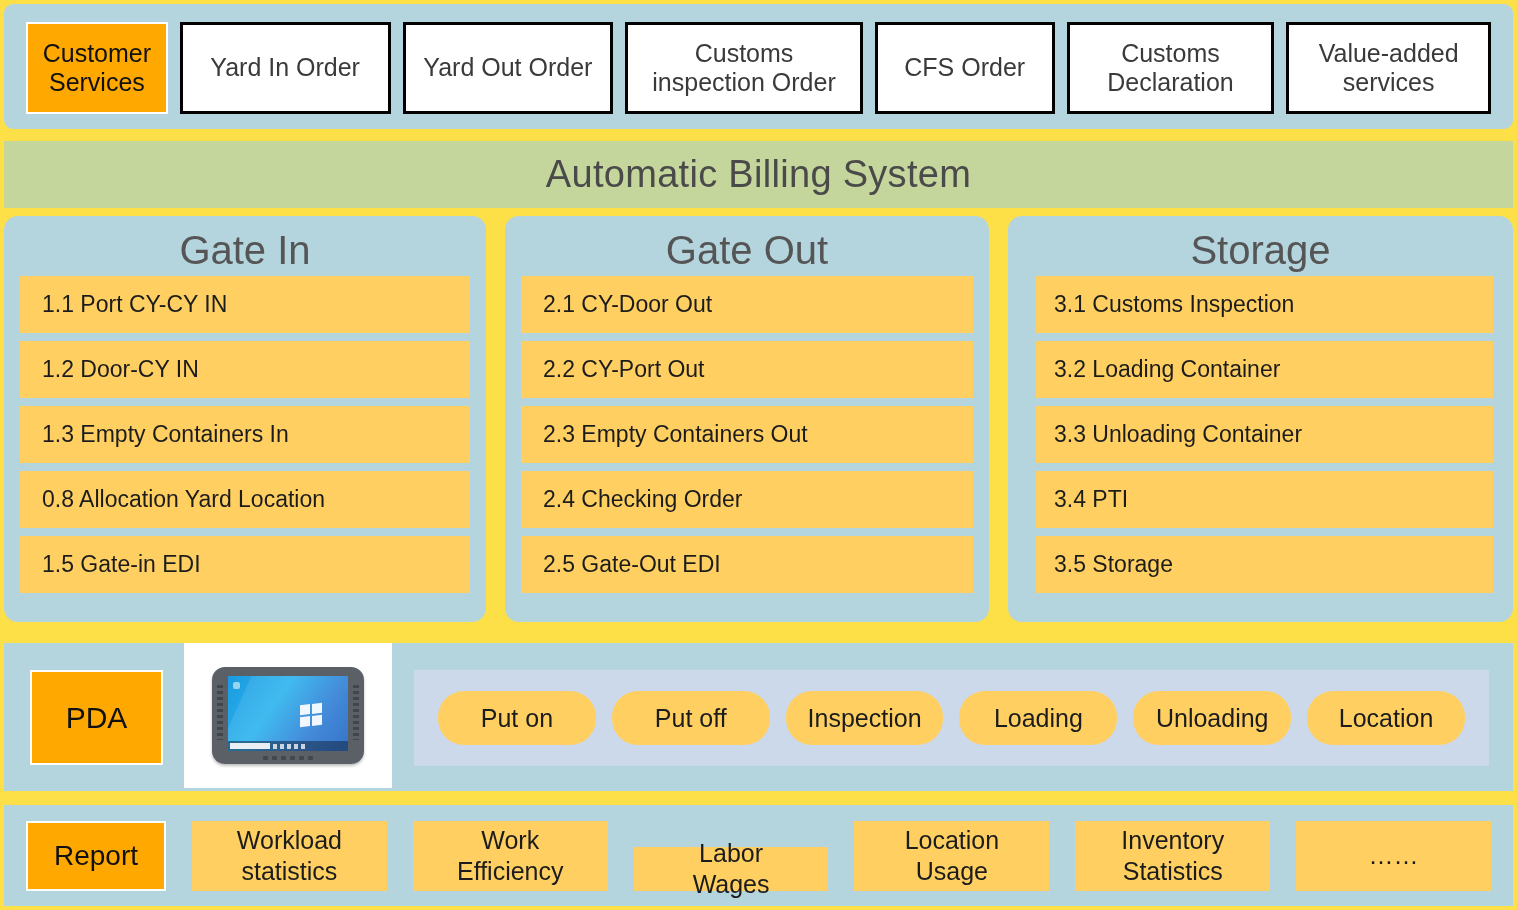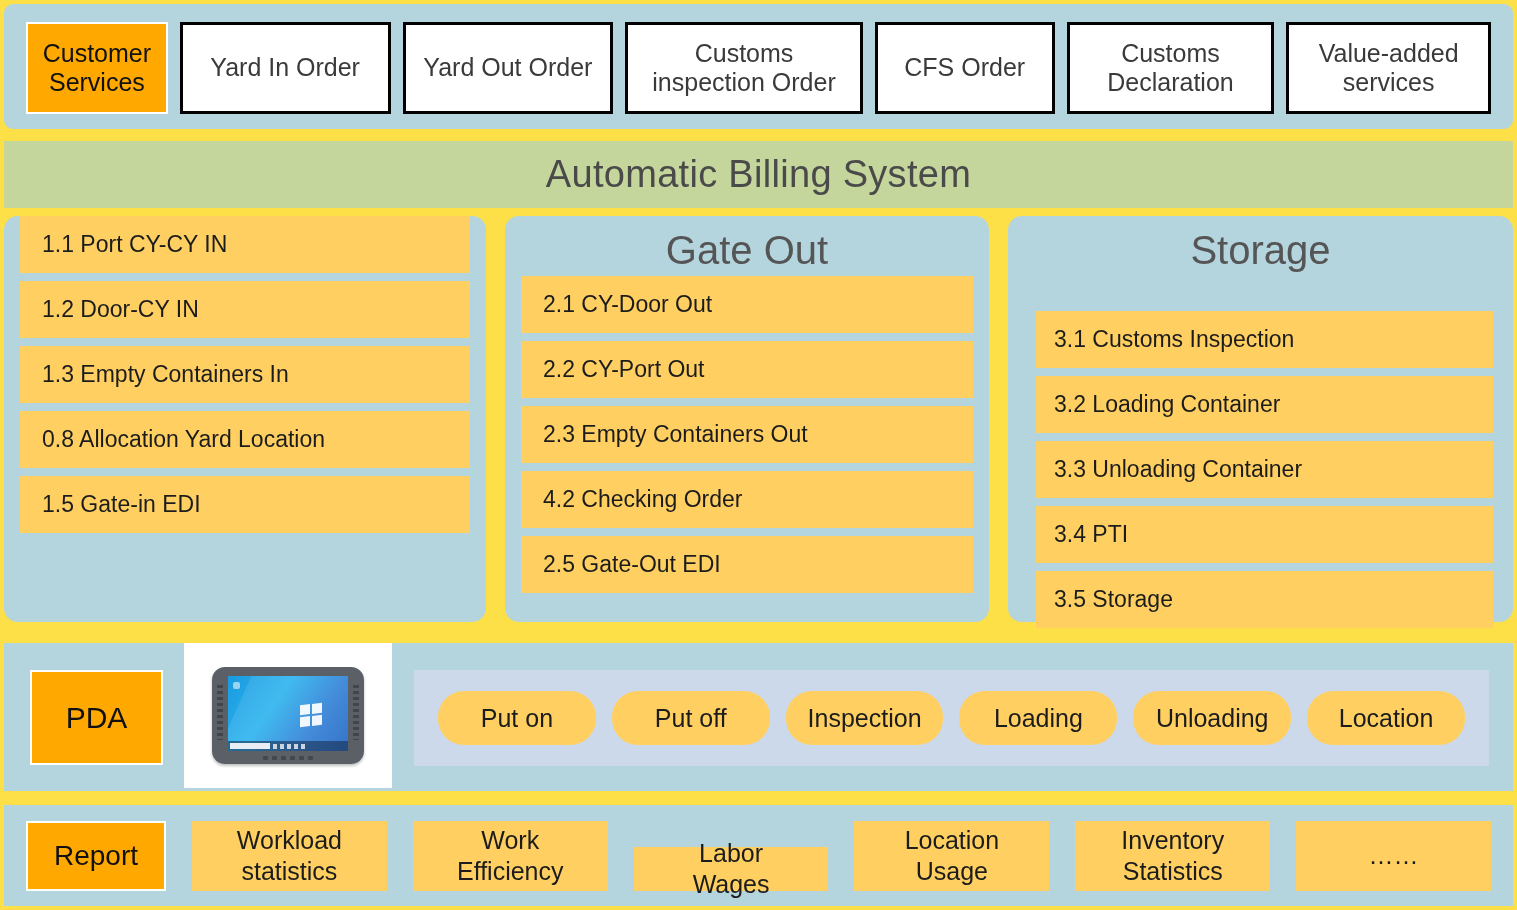--- a/index.html
+++ b/index.html
@@ -113,21 +113,21 @@
     padding-top: 13px;
     padding-bottom: 5px;
     line-height: 1.05;
   }
   .col-items {
     display: flex;
     flex-direction: column;
     gap: 8px;
     padding: 0 16px 14px 16px;
   }
-  .col-2 .col-items { padding: 0 20px 14px 28px; margin-top: 35px; }
+  .col-2 .col-items { padding: 0 20px 14px 28px; }
   .col-item {
     background: #ffd061;
     height: 57px;
     display: flex;
     align-items: center;
     font-size: 23px;
     color: #1c1c1c;
     padding-left: 22px;
   }
   .col-2 .col-item { padding-left: 18px; }
@@ -326,36 +326,37 @@
     </div>
   </div>
 
   <div id="billing-banner">
     <div id="billing-title">Automatic Billing System</div>
   </div>
 
   <div id="columns">
 
     <div class="col col-0">
+      <div class="col-title">Gate In</div>
       <div class="col-items">
         <div class="col-item">1.1  Port CY-CY IN</div>
         <div class="col-item">1.2  Door-CY  IN</div>
         <div class="col-item">1.3  Empty Containers In</div>
         <div class="col-item">0.8 Allocation Yard Location</div>
         <div class="col-item">1.5  Gate-in EDI</div>
       </div>
     </div>
 
     <div class="col col-1">
       <div class="col-title">Gate Out</div>
       <div class="col-items">
         <div class="col-item">2.1 CY-Door Out</div>
         <div class="col-item">2.2 CY-Port Out</div>
         <div class="col-item">2.3 Empty Containers Out</div>
-        <div class="col-item">4.2 Checking Order</div>
+        <div class="col-item">2.4 Checking Order</div>
         <div class="col-item">2.5 Gate-Out EDI</div>
       </div>
     </div>
 
     <div class="col col-2">
       <div class="col-title">Storage</div>
       <div class="col-items">
         <div class="col-item">3.1 Customs Inspection</div>
         <div class="col-item">3.2 Loading Container</div>
         <div class="col-item">3.3 Unloading Container</div>

